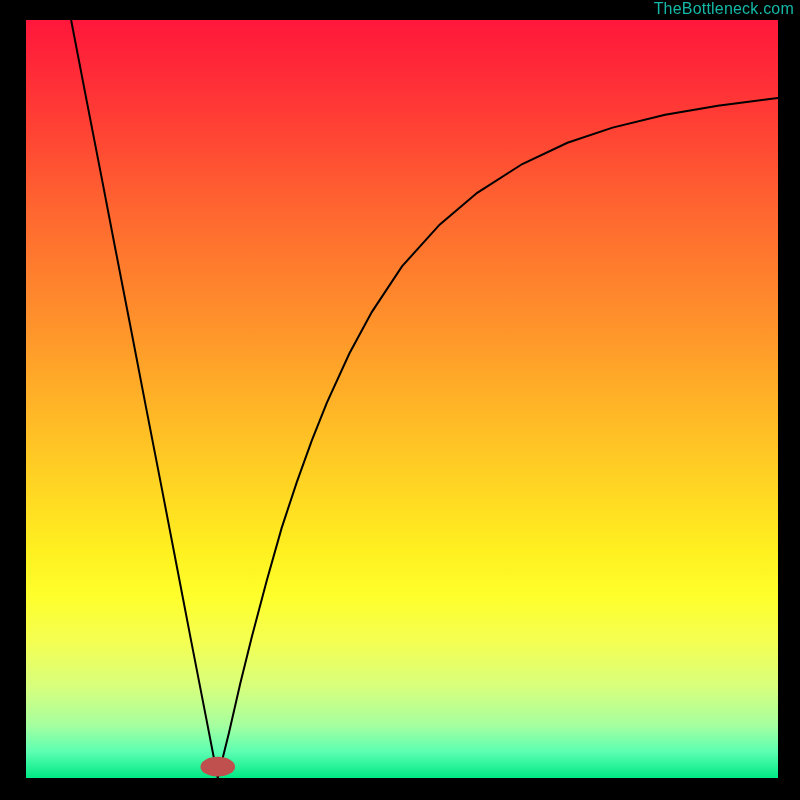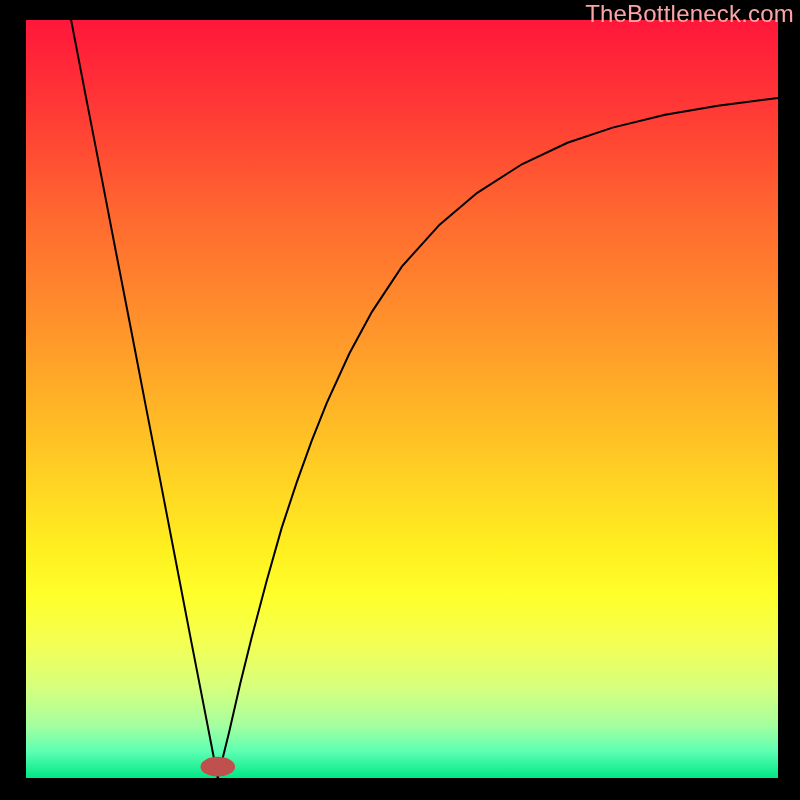--- a/index.html
+++ b/index.html
@@ -23,22 +23,22 @@
     position: absolute;
     left: 0;
     top: 0;
     width: 752px;
     height: 758px;
   }
   .watermark {
     position: absolute;
     top: 0px;
     right: 6px;
-    color: #fca5a5;
-    font-size: 24px;
+    color: #14b8a6;
+    font-size: 16px;
     font-weight: 500;
     letter-spacing: 0.2px;
     z-index: 10;
   }
   svg {
     display: block;
   }
 </style>
 </head>
 <body>

